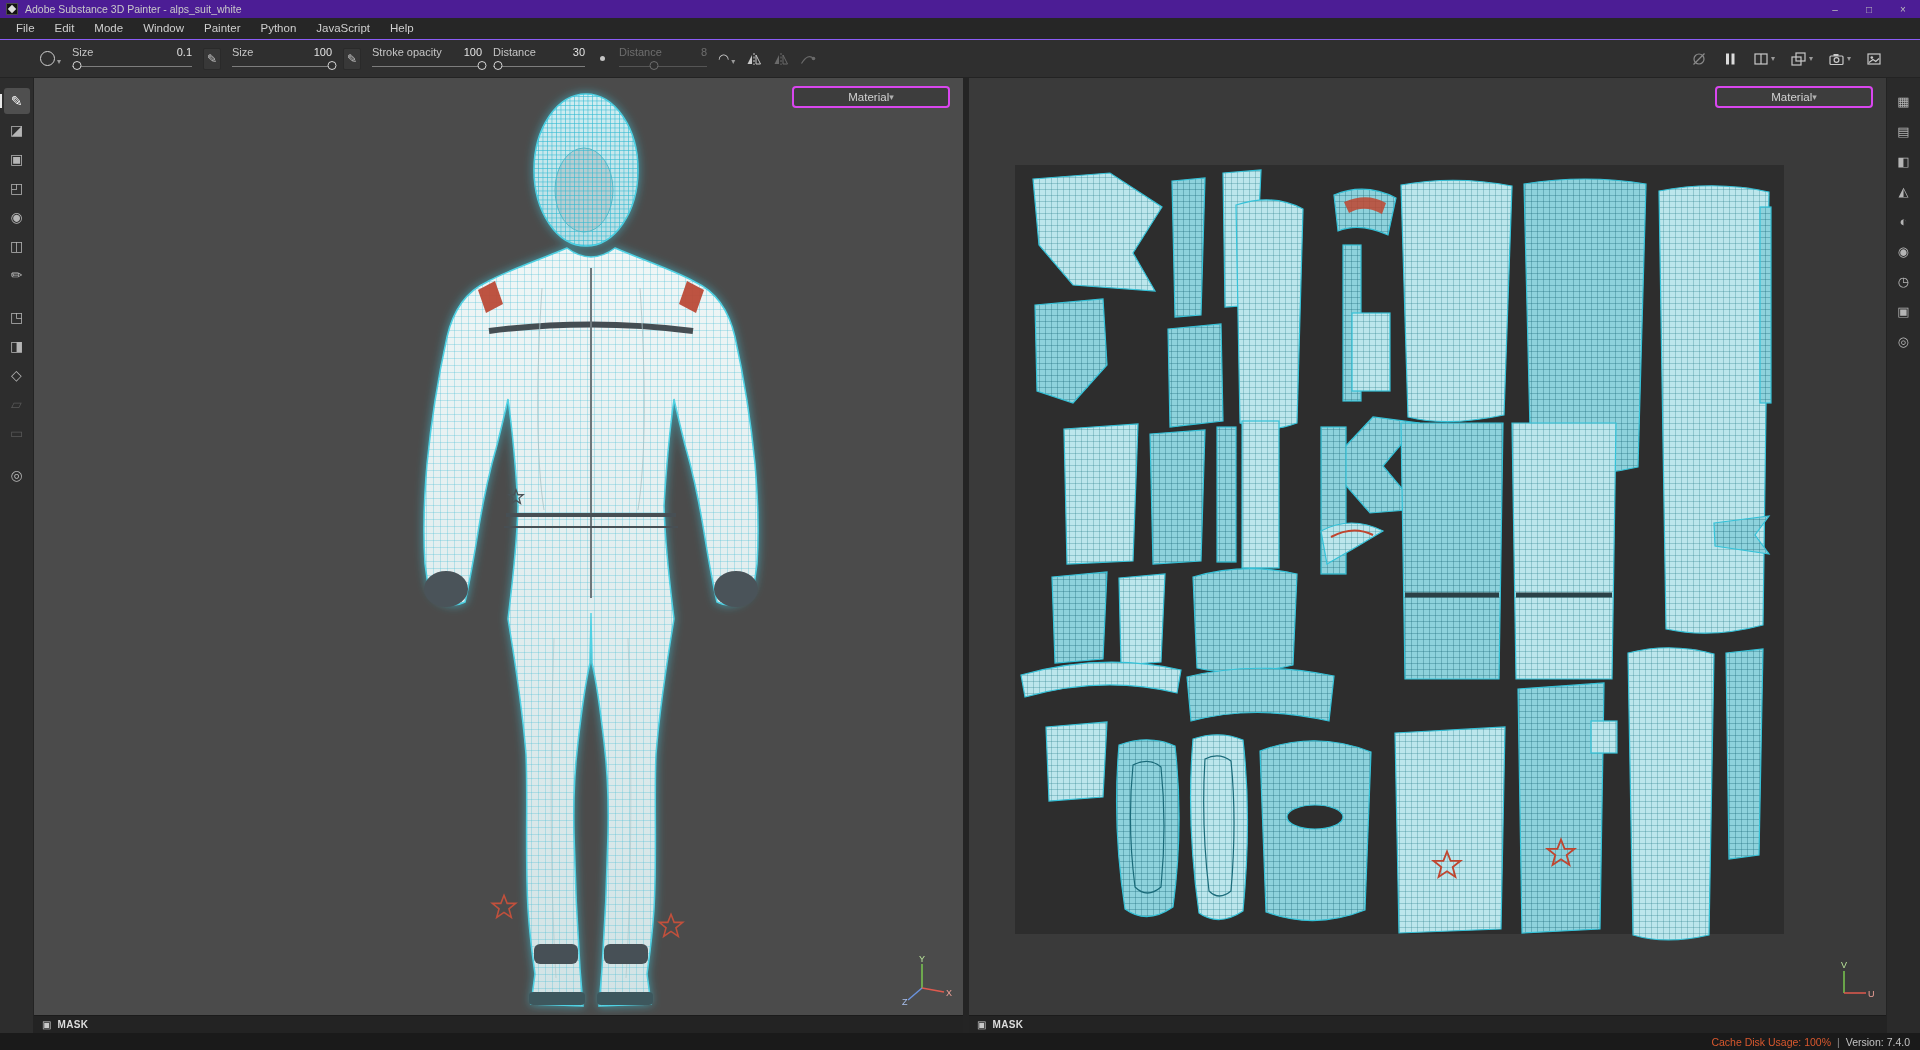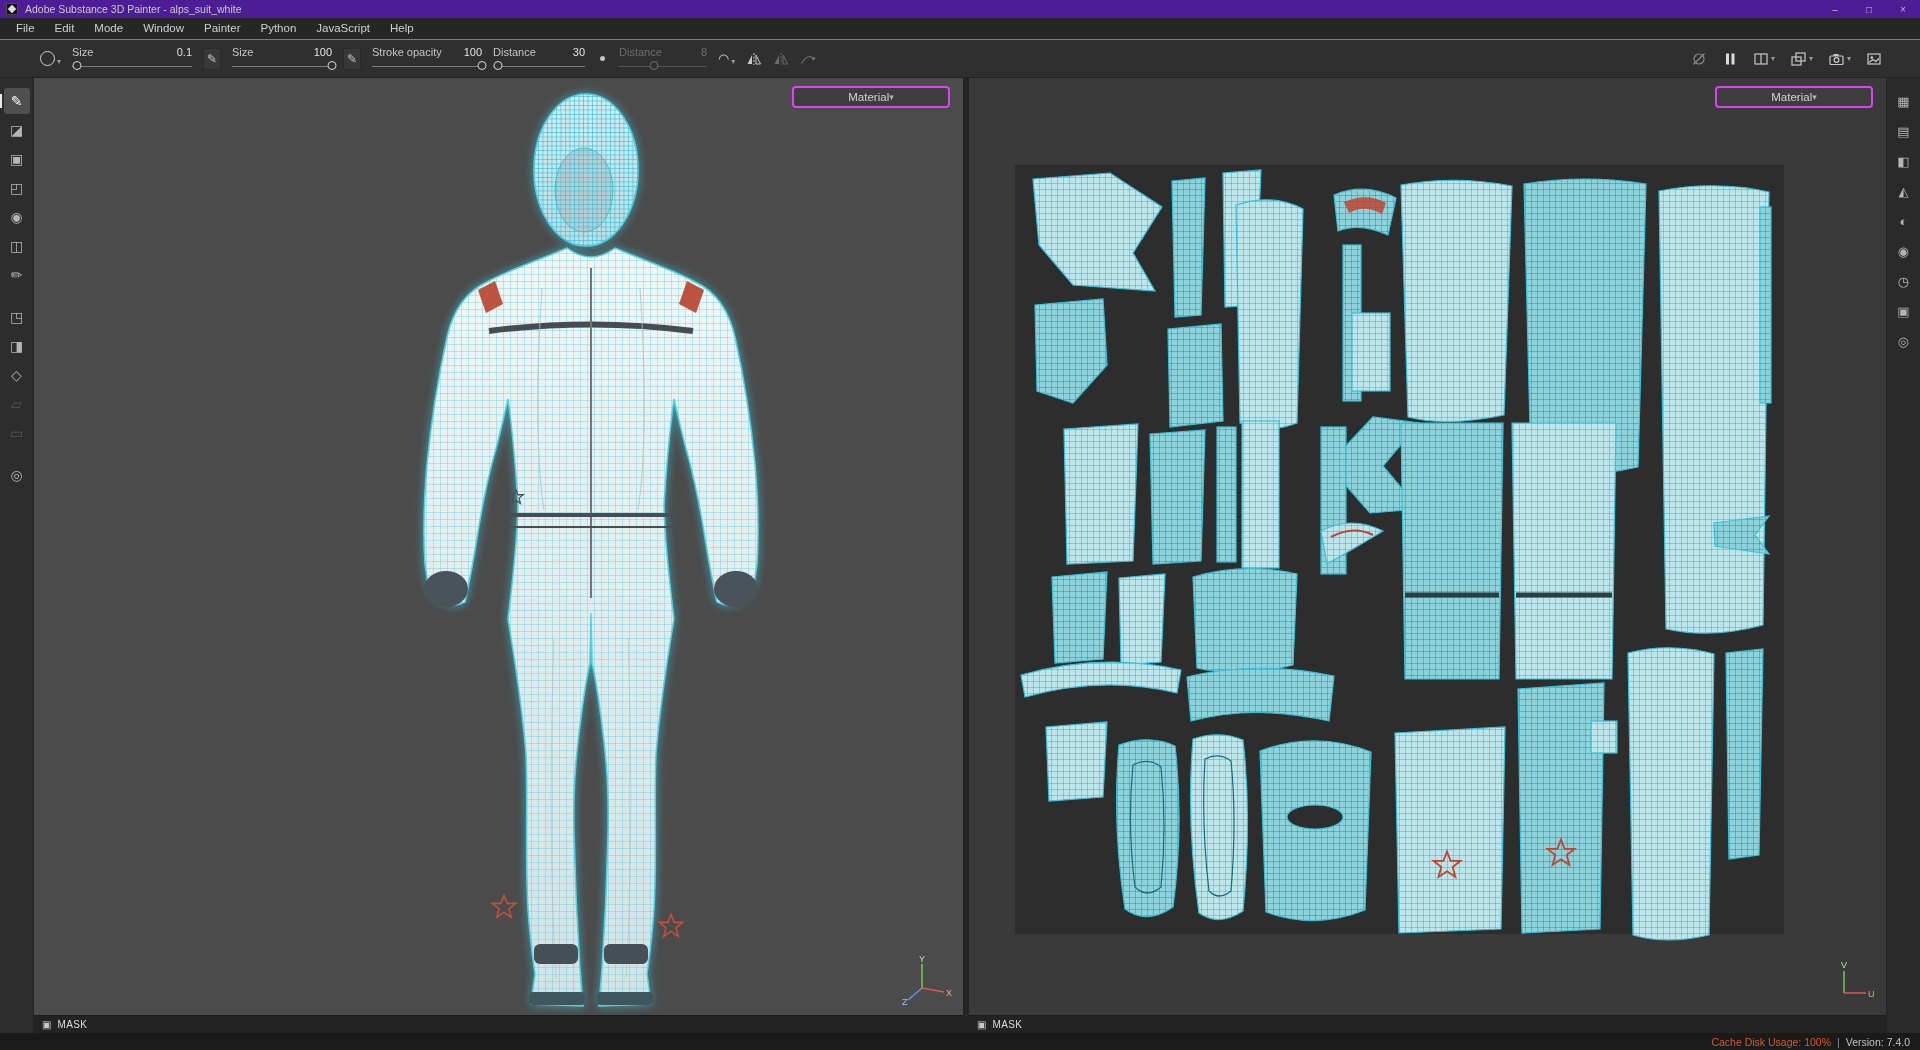--- a/index.html
+++ b/index.html
@@ -55,21 +55,21 @@
   .vp-divider{width:6px;background:#242424;cursor:col-resize}
   .vp2d{flex:1;background:#3a3a3a}
   .vp-canvas{position:absolute;left:0;top:0;right:0;bottom:18px;overflow:hidden}
   .vp-canvas svg{display:block;width:100%;height:100%}
 
   .material-select{position:absolute;top:8px;right:13px;width:158px;height:22px;background:#3d3d3d;border:2px solid #d946ef;border-radius:4px;display:flex;align-items:center;justify-content:center;padding:0 8px;font-size:11.5px;color:#d2d2d2;z-index:5;cursor:pointer}
   .material-select .chev{font-size:9px;color:#b0b0b0}
 
   .mask-bar{position:absolute;left:0;right:0;bottom:0;height:18px;background:#232323;border-top:1px solid #1b1b1b;display:flex;align-items:center;gap:6px;padding-left:8px;z-index:5;cursor:pointer}
   .mask-ico{font-size:10px;color:#c9c9c9;line-height:1}
-  .mask-label{font-size:10px;font-weight:normal;color:#dddddd;letter-spacing:.4px}
+  .mask-label{font-size:10px;font-weight:bold;color:#dddddd;letter-spacing:.4px}
 
   .gizmo{position:absolute;right:10px;bottom:26px;z-index:5}
   .gizmo text{font-size:9px;font-family:"Liberation Sans",sans-serif}
 
   
   .statusbar{height:17px;background:#1a1a1a;display:flex;align-items:center;justify-content:flex-end;gap:6px;padding-right:10px;font-size:10.5px}
   .cache{color:var(--status-warn,#d9582e)}
   .sep{color:#8a8a8a}
   .version{color:#c2c2c2}
 </style>

